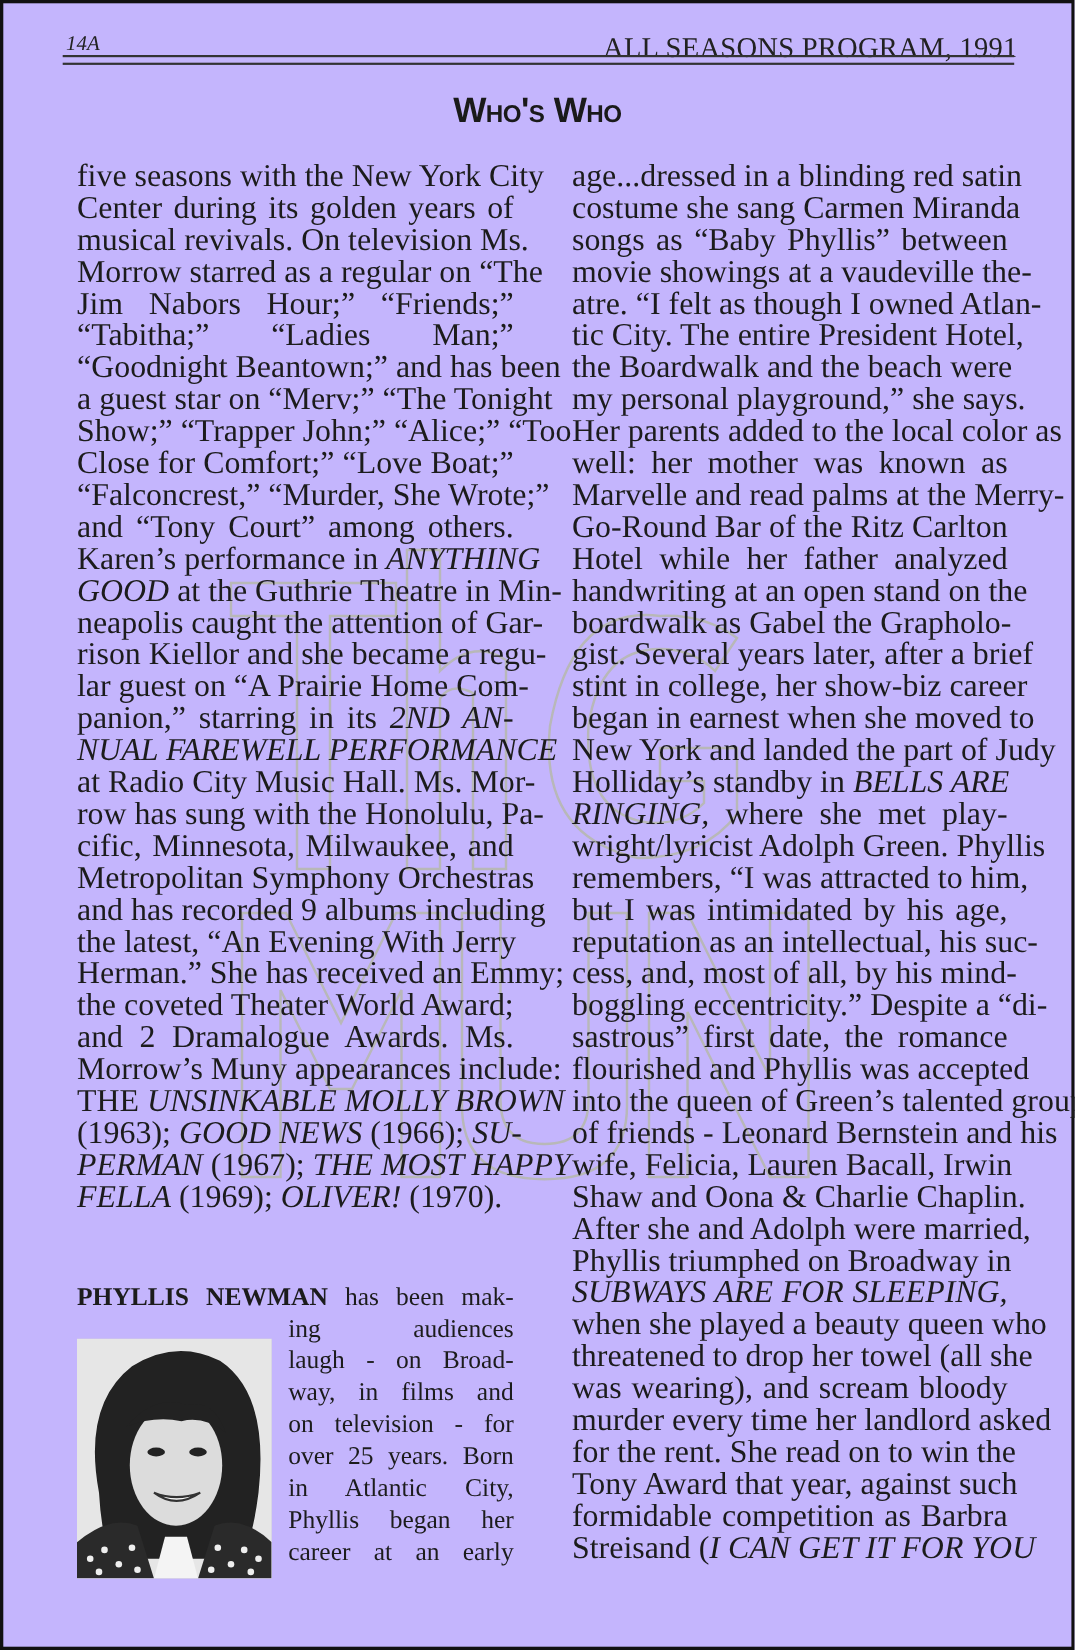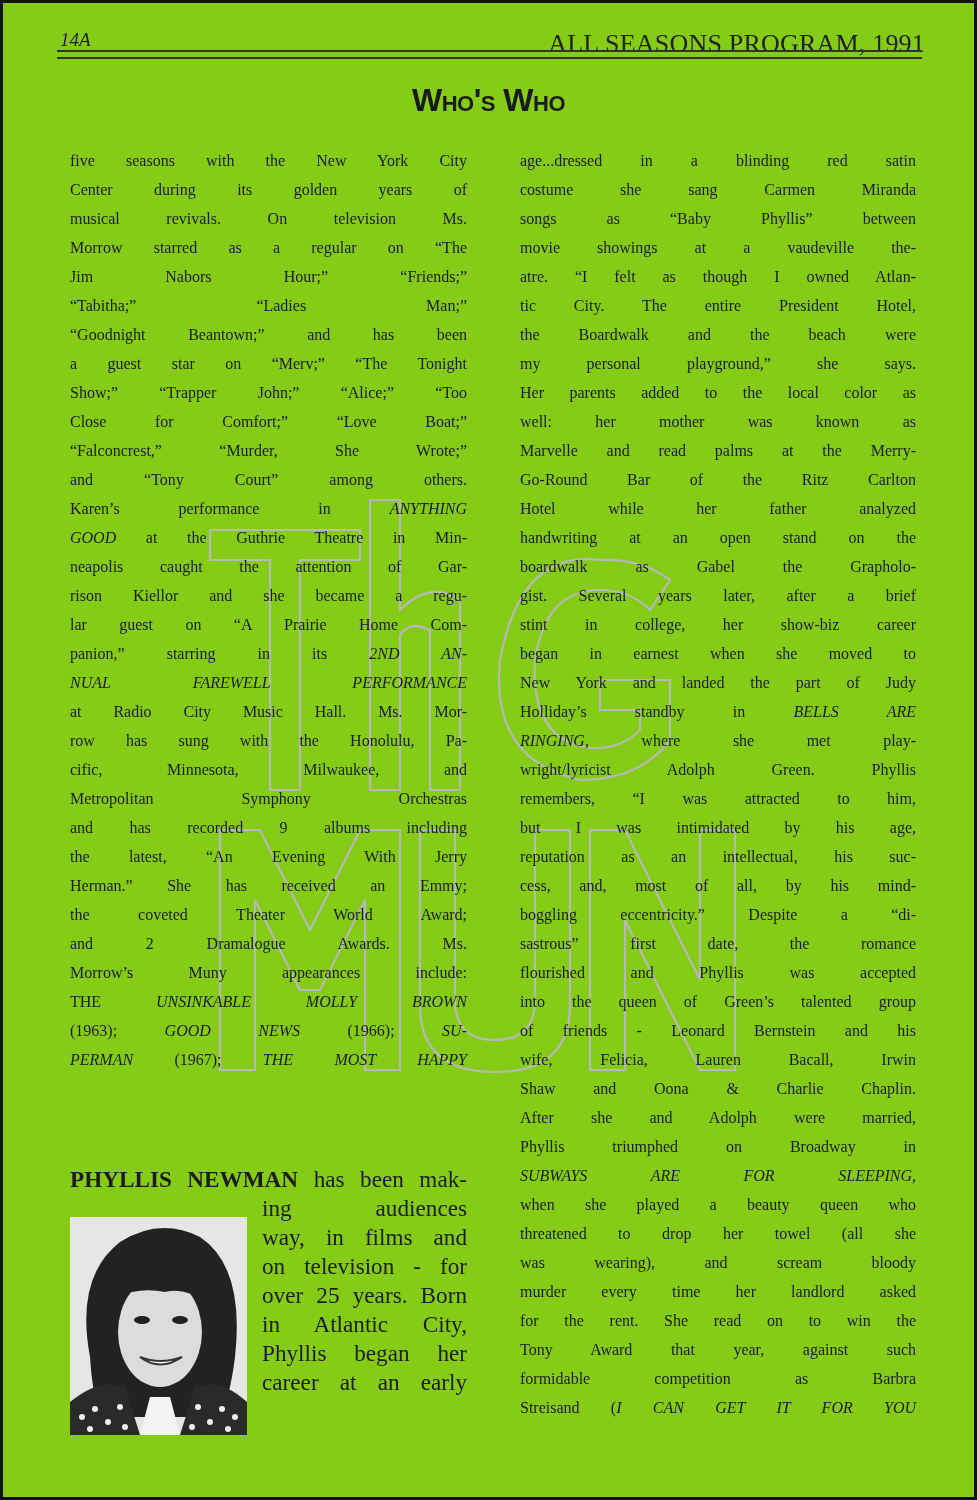--- a/index.html
+++ b/index.html
@@ -1,40 +1,40 @@
 <!DOCTYPE html>
 <html><head>
 <meta charset="utf-8">
 <style>
   html, body { margin:0; padding:0; background:#ffffff; }
   body { width:977px; height:1500px; position:relative; overflow:hidden; }
   .page {
     position:absolute; left:0; top:0; width:971px; height:1494px;
-    border:3px solid #111; background:#84cc16;
+    border:3px solid #111; background:#c4b5fd;
   }
   .header {
     position:absolute; left:57px; top:22px; width:865px; height:24px;
     font-family:"Liberation Serif", serif; color:#222;
   }
   .page-num { position:absolute; left:0; top:4px; font-style:italic; font-size:19px; }
   .pub-title { position:absolute; right:0; top:4px; font-size:26px; letter-spacing:0.2px; }
   .rule1 { position:absolute; left:57px; top:50px; width:865px; height:2px; background:#333; }
   .rule2 { position:absolute; left:57px; top:57px; width:865px; height:2px; background:#333; }
   .title {
     position:absolute; left:0; width:977px; top:82px; text-align:center;
     font-family:"Liberation Sans", sans-serif; font-weight:bold; font-size:32px;
     color:#1a1a1a; font-variant:small-caps; letter-spacing:-0.5px;
   }
   .watermark {
     position:absolute; left:200px; top:460px; width:560px; height:620px;
     pointer-events:none;
   }
   .col {
     position:absolute; top:146px; width:397px;
-    font-family:"Liberation Serif", serif; font-size:16px; line-height:29px;
+    font-family:"Liberation Serif", serif; font-size:29px; line-height:29px;
     color:#1c1c1c;
   }
   .col-left { left:70px; }
   .col-right { left:520px; width:396px; }
   .line { display:block; height:29px; white-space:nowrap; text-align:justify; text-align-last:justify; }
   .line.last { text-align-last:left; }
   .i { font-style:italic; }
   .b { font-weight:bold; }
   .bio2 { position:absolute; left:70px; top:1165px; width:397px;
     font-family:"Liberation Serif", serif; font-size:23.2px; line-height:29px; color:#1c1c1c; }
@@ -96,20 +96,21 @@
   <span class="line">Metropolitan Symphony Orchestras</span>
   <span class="line">and has recorded 9 albums including</span>
   <span class="line">the latest, “An Evening With Jerry</span>
   <span class="line">Herman.” She has received an Emmy;</span>
   <span class="line">the coveted Theater World Award;</span>
   <span class="line">and 2 Dramalogue Awards. Ms.</span>
   <span class="line">Morrow’s Muny appearances include:</span>
   <span class="line">THE <span class="i">UNSINKABLE MOLLY BROWN</span></span>
   <span class="line">(1963); <span class="i">GOOD NEWS</span> (1966); <span class="i">SU-</span></span>
   <span class="line"><span class="i">PERMAN</span> (1967); <span class="i">THE MOST HAPPY</span></span>
+  <span class="line last"><span class="i">FELLA</span> (1969); <span class="i">OLIVER!</span> (1970).</span>
 </div>
 
 <div class="bio2">
   <span class="line"><span class="b">PHYLLIS NEWMAN</span><span> has been mak-</span></span>
   <div class="photo" title="Portrait of Phyllis Newman">
     <svg width="177" height="218" viewBox="0 0 177 218">
       <rect width="177" height="218" fill="#e6e6e6"></rect>
 
       <path d="M20 140 Q5 60 50 25 Q90 0 130 20 Q175 50 165 140 Q160 180 150 200 L30 200 Q22 175 20 140 Z" fill="#222"></path>
 
@@ -136,20 +137,21 @@
           <circle cx="152" cy="192" r="3"></circle>
           <circle cx="140" cy="205" r="3"></circle>
           <circle cx="128" cy="190" r="3"></circle>
           <circle cx="158" cy="212" r="3"></circle>
           <circle cx="122" cy="210" r="3"></circle>
       </g>
     </svg>
   </div>
   <div class="wrap-lines">
     <span class="line">ing audiences</span>
+    <span class="line">laugh - on Broad-</span>
     <span class="line">way, in films and</span>
     <span class="line">on television - for</span>
     <span class="line">over 25 years. Born</span>
     <span class="line">in Atlantic City,</span>
     <span class="line">Phyllis began her</span>
     <span class="line">career at an early</span>
   </div>
 </div>
 
 <div class="col col-right">

